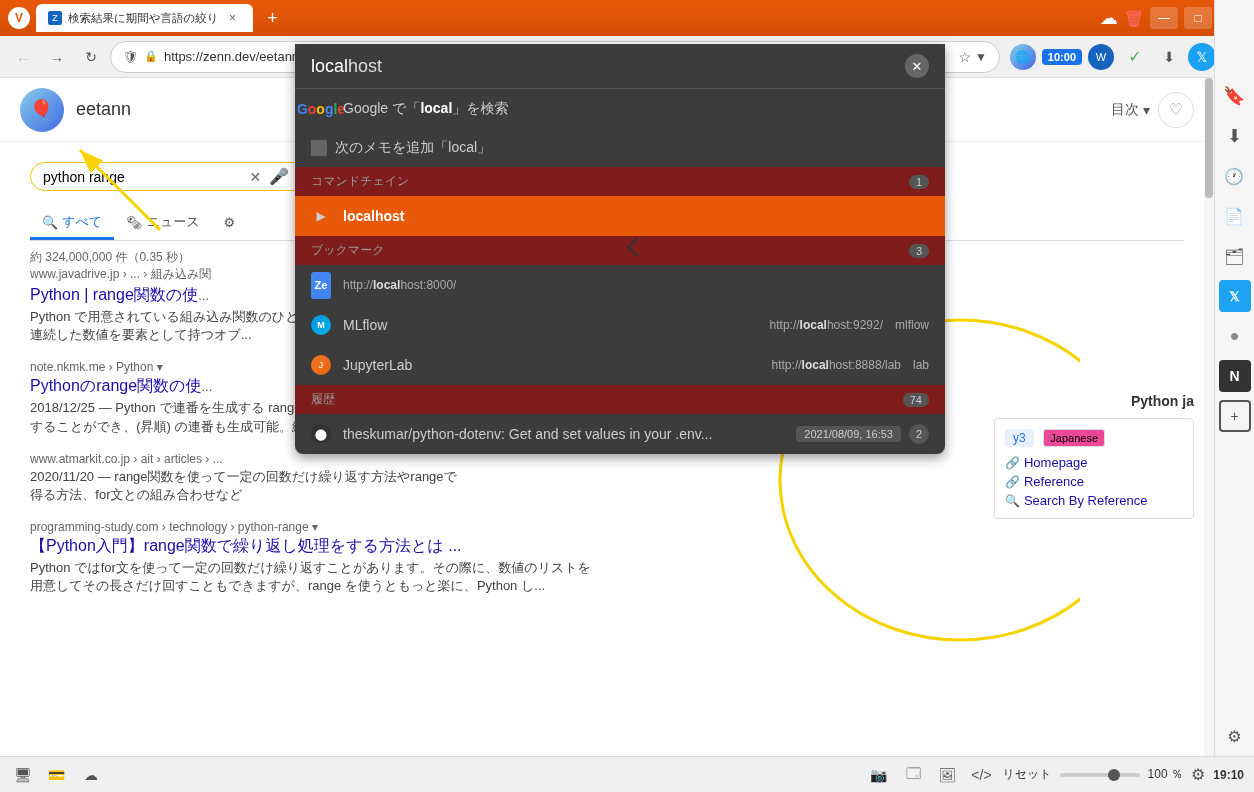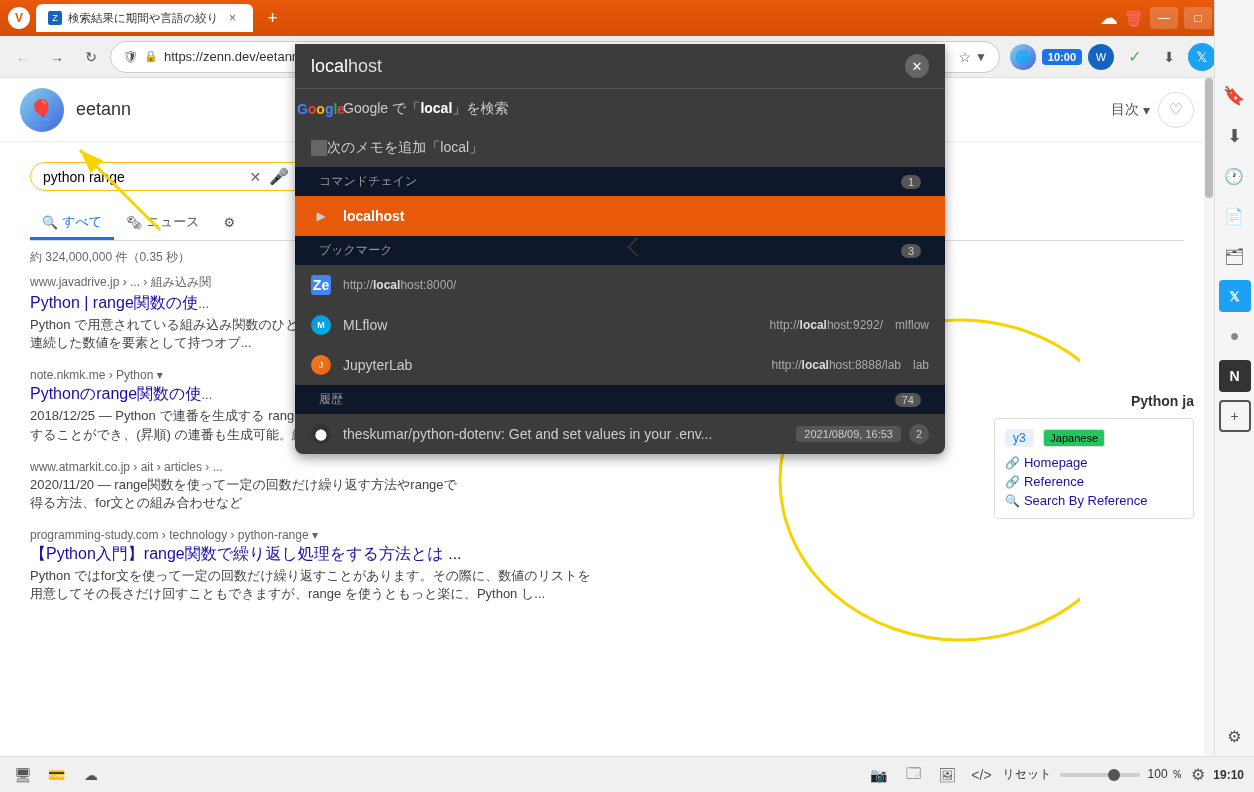--- a/index.html
+++ b/index.html
@@ -231,21 +231,21 @@
       font-size: 13px;
       color: #555;
       cursor: pointer;
       display: flex; align-items: center; gap: 4px;
       border-bottom: 3px solid transparent;
     }
     .search-tab.active {
       color: #1a73e8;
       border-bottom: 3px solid #1a73e8;
     }
-    .result-count { font-size: 12px; color: #666; margin-bottom: 8px; }
+    .result-count { font-size: 12px; color: #666; }
 
     
     .result-item { margin-bottom: 16px; }
     .result-url { font-size: 12px; color: #666; margin-bottom: 2px; }
     .result-title { font-size: 16px; color: #1a0dab; cursor: pointer; margin-bottom: 2px; }
     .result-snippet { font-size: 13px; color: #444; line-height: 1.4; }
     .result-snippet b { font-weight: normal; }
 
     
     .omnibox-overlay {
@@ -299,24 +299,24 @@
     .omnibox-item .item-text .bold-part { font-weight: bold; color: white; }
     .omnibox-item .item-url { color: #aaa; font-size: 12px; }
     .omnibox-item .item-tag {
       color: #aaa; font-size: 12px;
     }
 
     .omnibox-section-header {
       display: flex;
       justify-content: space-between;
       align-items: center;
-      padding: 6px 24px;
+      padding: 6px 16px;
       color: #999;
       font-size: 12px;
-      background: #0f172a;
+      background: #7f1d1d;
     }
     .omnibox-section-count {
       background: #555;
       border-radius: 10px;
       padding: 1px 7px;
       font-size: 11px;
       color: #ccc;
     }
     .g-blue { color: #4285f4; }
     .g-red { color: #ea4335; }
@@ -372,38 +372,38 @@
       display: block;
       width: 12px; height: 12px;
       border-left: 2px solid #333;
       border-top: 2px solid #333;
       transform: rotate(-45deg);
     }
 
     .memo-item {
       display: flex;
       align-items: center;
-      gap: 0;
+      gap: 8px;
       padding: 10px 16px;
       color: #ccc;
       font-size: 14px;
       cursor: pointer;
     }
     .memo-icon {
       width: 16px; height: 16px;
       background: #666;
       display: inline-block;
     }
 
     .ze-icon {
-      width: 20px; height: 20px;
+      width: 20px; height: 27px;
       background: #4285f4;
       border-radius: 3px;
       display: flex; align-items: center; justify-content: center;
-      color: white; font-size: 14px; font-weight: bold;
+      color: white; font-size: 11px; font-weight: bold;
     }
     .mlflow-icon {
       width: 20px; height: 20px;
       background: linear-gradient(135deg, #0194e2, #01b3e4);
       border-radius: 50%;
       display: flex; align-items: center; justify-content: center;
       color: white; font-size: 9px; font-weight: bold;
     }
     .jupyter-icon {
       width: 20px; height: 20px;
@@ -580,21 +580,21 @@
       <div class="result-title">【Python入門】range関数で繰り返し処理をする方法とは ...</div>
       <div class="result-snippet">
         <b>Python</b> ではfor文を使って一定の回数だけ繰り返すことがあります。その際に、数値のリストを<br>
         用意してその長さだけ回すこともできますが、<b>range</b> を使うともっと楽に、<b>Python</b> し...
       </div>
     </div>
   </div>
 
   <div style="position:absolute; right:20px; top:340px; background:white; border:1px solid #ddd; border-radius:4px; padding:10px; width:200px; font-size:13px;">
     <div style="display:inline-block; background:#e8f0fe; color:#1a73e8; padding:2px 8px; border-radius:3px; font-size:12px; margin-bottom:8px;">y3</div>
-    <div style="display:inline-block; background:#22c55e; border:1px solid #ddd; border-radius:3px; padding:2px 6px; font-size:11px; margin-bottom:0; margin-left:6px;">Japanese</div>
+    <div style="display:inline-block; background:#ec4899; border:1px solid #ddd; border-radius:3px; padding:2px 6px; font-size:11px; margin-bottom:0; margin-left:6px;">Japanese</div>
     <div style="margin-bottom:4px;">
       <div style="display:flex;align-items:center;gap:4px;color:#1a0dab;cursor:pointer;">
         <span style="font-size:12px;">🔗</span>
         <span>Homepage</span>
       </div>
     </div>
     <div style="margin-bottom:4px;">
       <div style="display:flex;align-items:center;gap:4px;color:#1a0dab;cursor:pointer;">
         <span style="font-size:12px;">🔗</span>
         <span>Reference</span>

